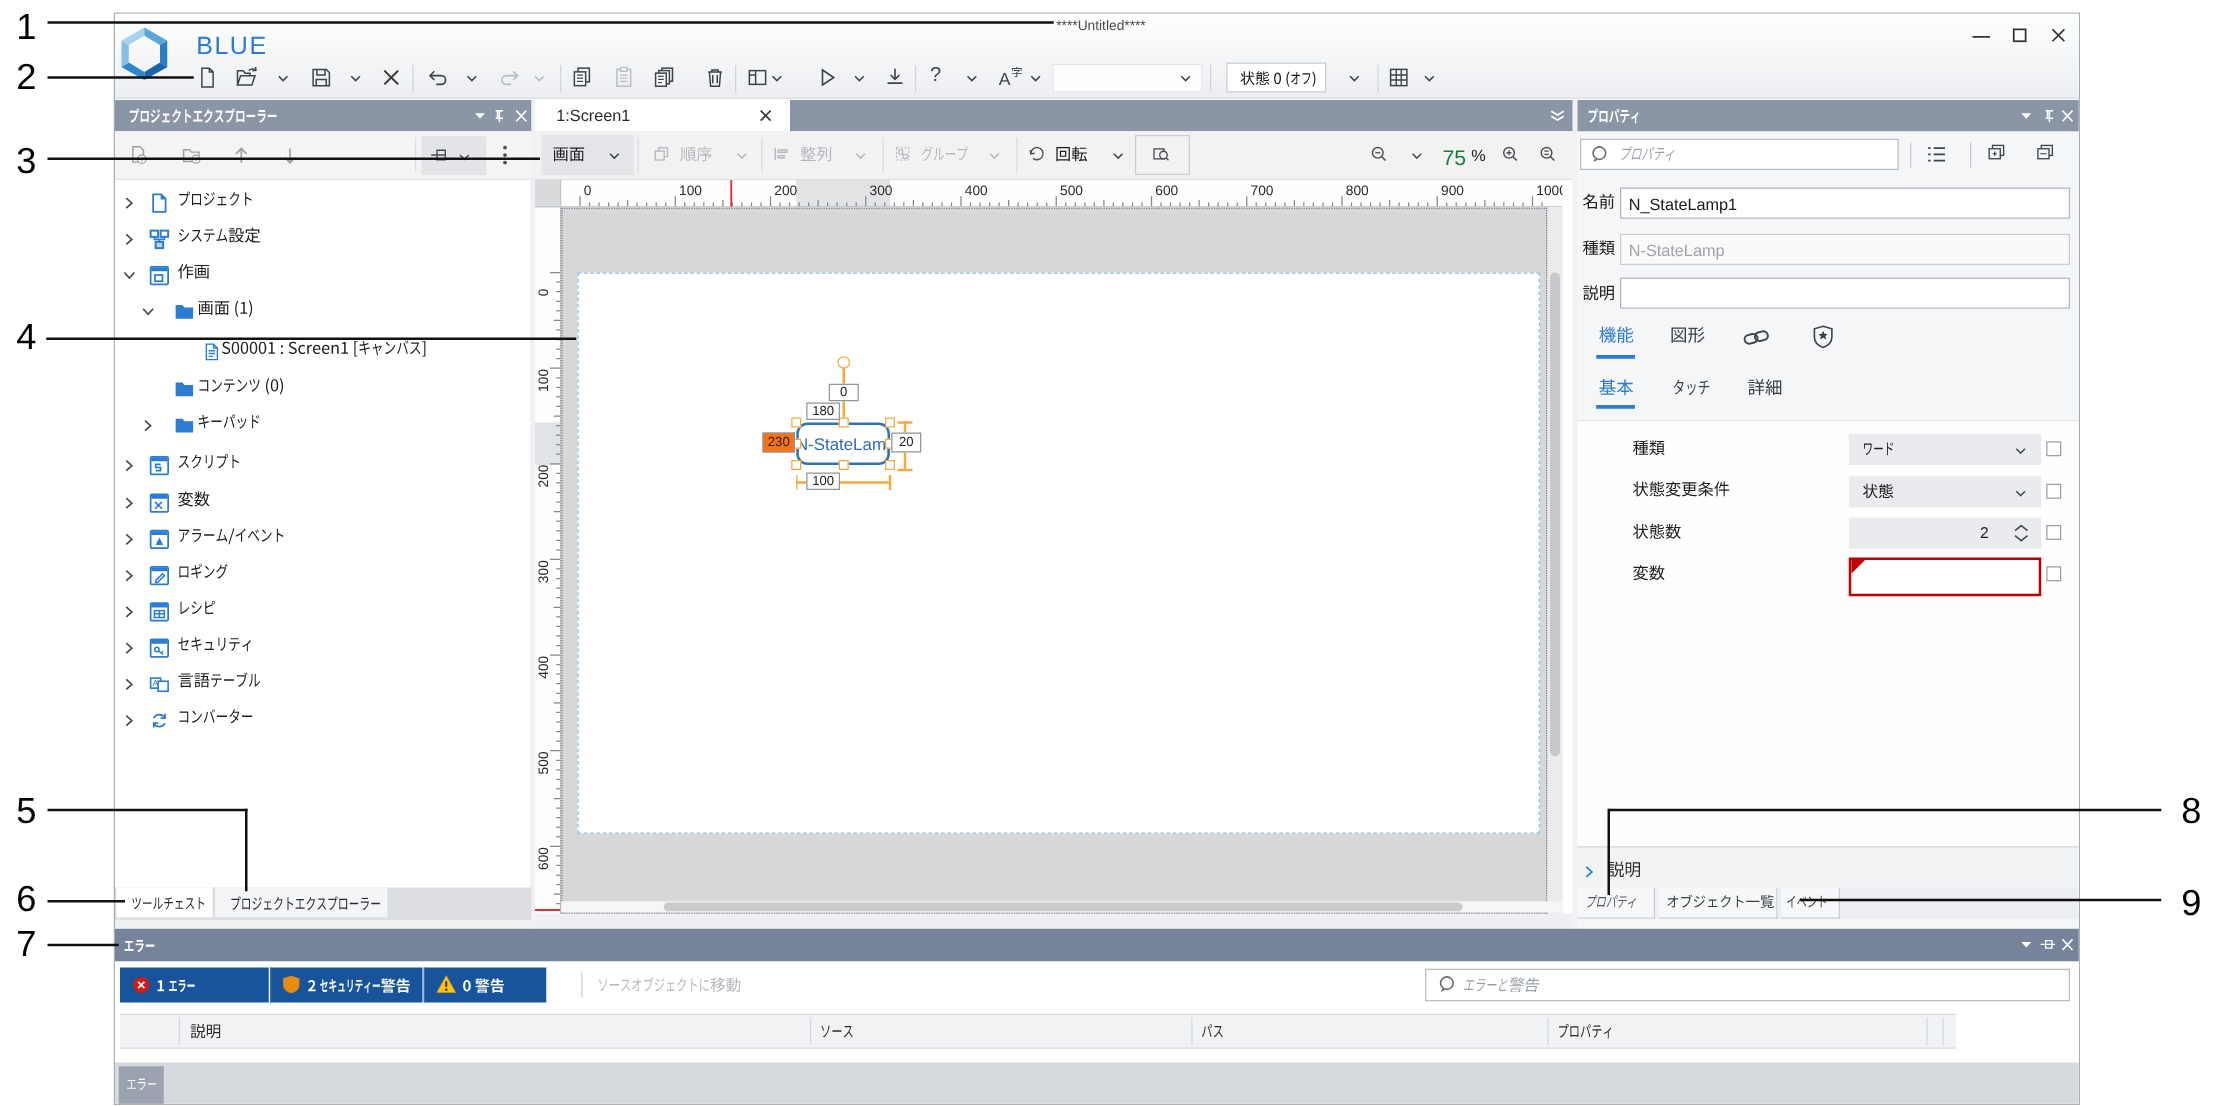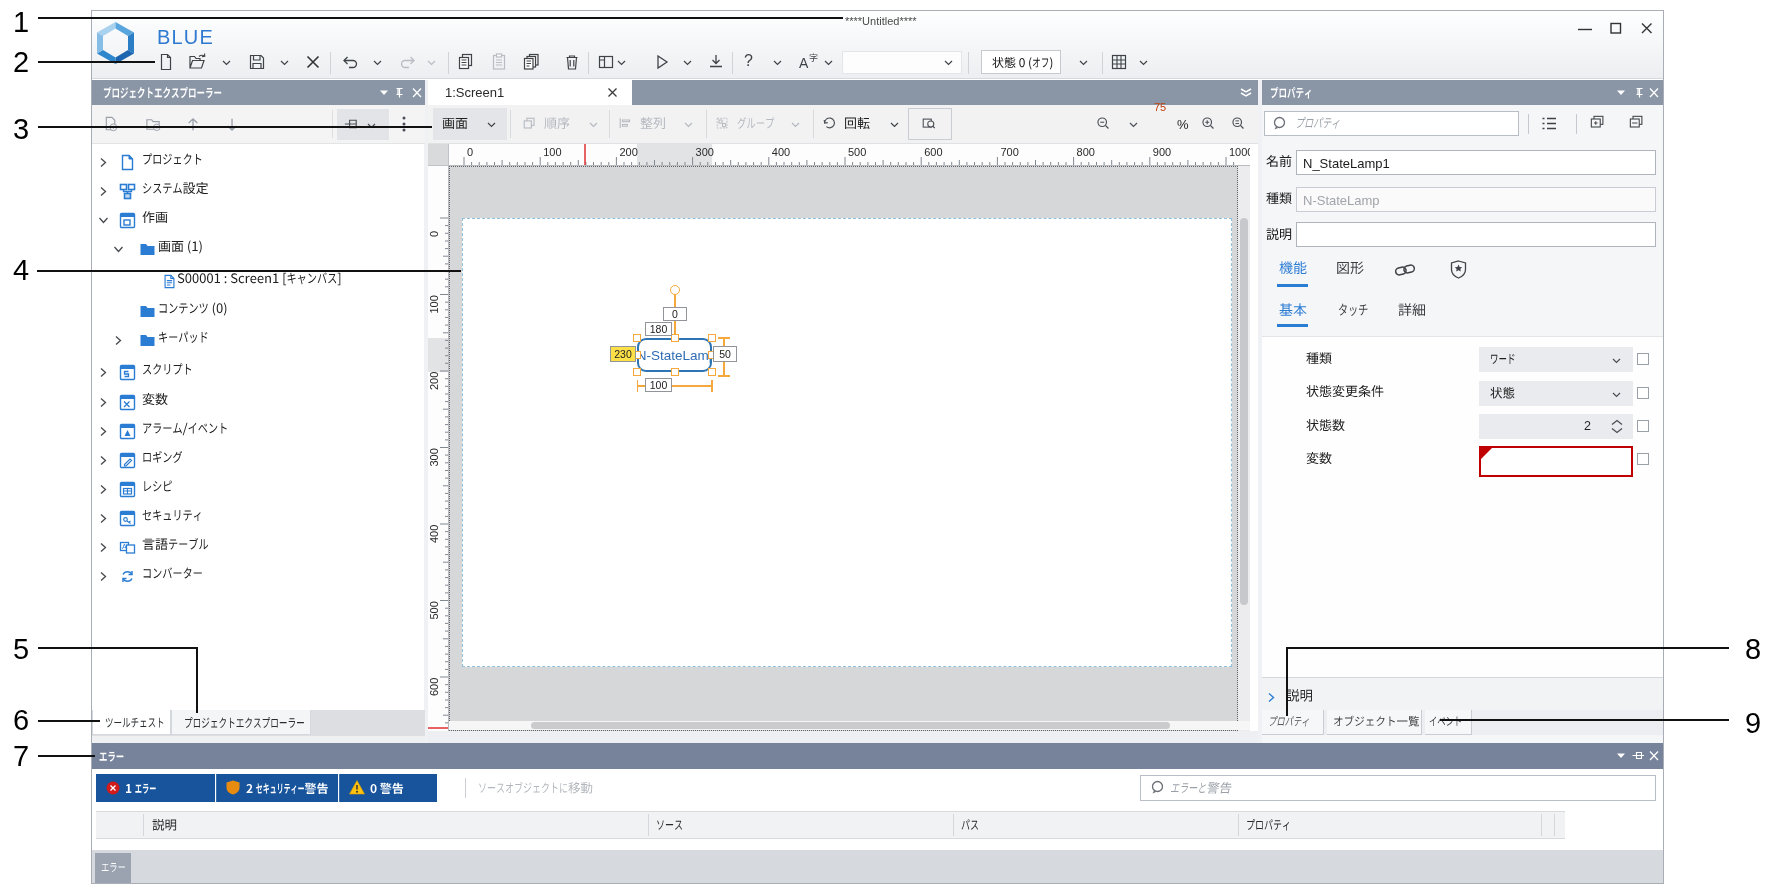--- a/index.html
+++ b/index.html
@@ -404,21 +404,21 @@
     <path d="M13.3 11.5 L15.5 13.7" stroke="#4a4e54" stroke-width="1.3"></path>
   </svg>
 <svg class="abs" style="left:1096px;top:116px" width="16" height="16" viewBox="0 0 18 18">
     <circle cx="7" cy="7" r="4.8" stroke="#4a4e54" stroke-width="1.3" fill="none"></circle>
     <path d="M10.6 10.6 L14 14" stroke="#4a4e54" stroke-width="1.4"></path>
     <path d="M4.8 7 h4.4" stroke="#4a4e54" stroke-width="1.2"></path>
   </svg>
 <svg class="abs" style="left:1129px;top:120px" width="9" height="9" viewBox="0 0 9 9">
     <path d="M1 3 L4.5 6.5 L8 3" stroke="#4a4e54" stroke-width="1.2" fill="none"></path>
   </svg>
-<div class="abs" style="left:1154px;top:101px;font-size:11px;color:#c2410c;">75</div>
+<div class="abs" style="left:1154px;top:117px;font-size:17px;color:#15803d;">75</div>
 <div class="abs" style="left:1177px;top:117px;font-size:13px;color:#1f1f1f;">%</div>
 <svg class="abs" style="left:1201px;top:116px" width="16" height="16" viewBox="0 0 18 18">
     <circle cx="7" cy="7" r="4.8" stroke="#4a4e54" stroke-width="1.3" fill="none"></circle>
     <path d="M10.6 10.6 L14 14" stroke="#4a4e54" stroke-width="1.4"></path>
     <path d="M4.8 7 h4.4 M7 4.8 v4.4" stroke="#4a4e54" stroke-width="1.2"></path>
   </svg>
 <svg class="abs" style="left:1231px;top:116px" width="16" height="16" viewBox="0 0 18 18">
     <circle cx="7" cy="7" r="4.8" stroke="#4a4e54" stroke-width="1.3" fill="none"></circle>
     <path d="M10.6 10.6 L14 14" stroke="#4a4e54" stroke-width="1.4"></path>
     <path d="M5 5.5 h4 M5 8.5 h4" stroke="#4a4e54" stroke-width="1.1"></path>
@@ -643,22 +643,22 @@
 <div class="abs" style="left:633px;top:334px;width:8px;height:8px;background:#fff;border:1.5px solid #f5a93c;"></div>
 <div class="abs" style="left:633px;top:368px;width:8px;height:8px;background:#fff;border:1.5px solid #f5a93c;"></div>
 <div class="abs" style="left:671px;top:334px;width:8px;height:8px;background:#fff;border:1.5px solid #f5a93c;"></div>
 <div class="abs" style="left:671px;top:368px;width:8px;height:8px;background:#fff;border:1.5px solid #f5a93c;"></div>
 <div class="abs" style="left:708px;top:334px;width:8px;height:8px;background:#fff;border:1.5px solid #f5a93c;"></div>
 <div class="abs" style="left:708px;top:368px;width:8px;height:8px;background:#fff;border:1.5px solid #f5a93c;"></div>
 <div class="abs" style="left:633px;top:351px;width:8px;height:8px;background:#fff;border:1.5px solid #f5a93c;"></div>
 <div class="abs" style="left:708px;top:351px;width:8px;height:8px;background:#fff;border:1.5px solid #f5a93c;"></div>
 <div class="abs" style="left:663px;top:307px;width:24px;height:14px;background:#fff;border:1px solid #919499;font-size:10.5px;color:#222;text-align:center;line-height:13px;">0</div>
 <div class="abs" style="left:645px;top:322px;width:27px;height:14px;background:#fff;border:1px solid #919499;font-size:10.5px;color:#222;text-align:center;line-height:13px;">180</div>
-<div class="abs" style="left:610px;top:346px;width:26px;height:16px;background:#fde047;border:1px solid #919499;font-size:10.5px;color:#222;text-align:center;line-height:15px;">230</div>
-<div class="abs" style="left:713px;top:346px;width:24px;height:16px;background:#fff;border:1px solid #919499;font-size:10.5px;color:#222;text-align:center;line-height:15px;">50</div>
+<div class="abs" style="left:610px;top:346px;width:26px;height:16px;background:#f97316;border:1px solid #919499;font-size:10.5px;color:#222;text-align:center;line-height:15px;">230</div>
+<div class="abs" style="left:713px;top:346px;width:24px;height:16px;background:#fff;border:1px solid #919499;font-size:10.5px;color:#222;text-align:center;line-height:15px;">20</div>
 <div class="abs" style="left:645px;top:378px;width:27px;height:14px;background:#fff;border:1px solid #919499;font-size:10.5px;color:#222;text-align:center;line-height:13px;">100</div>
 <div class="abs" style="left:428px;top:731px;width:830px;height:12px;background:#edeff2;"></div>
 <div class="abs" style="left:1262px;top:80px;width:401px;height:663px;background:#f5f6f8;"></div>
 <div class="abs hdr" style="left:1262px;top:80px;width:401px;height:25px;"></div>
 <svg style="position:absolute;left:1270px;top:84.5px;overflow:visible;" width="44" height="16" viewBox="0 -12.5 44 16">
     <path fill="#ffffff" d="M6.8 -9.2Q6.8 -8.9 7.0 -8.7Q7.1 -8.5 7.3 -8.5Q7.5 -8.5 7.7 -8.7Q7.8 -8.9 7.8 -9.2Q7.8 -9.5 7.7 -9.7Q7.5 -9.9 7.3 -9.9Q7.1 -9.9 7.0 -9.7Q6.8 -9.5 6.8 -9.2ZM6.3 -9.2Q6.3 -9.6 6.4 -9.9Q6.6 -10.3 6.8 -10.5Q7.0 -10.7 7.3 -10.7Q7.6 -10.7 7.8 -10.5Q8.1 -10.3 8.2 -9.9Q8.3 -9.6 8.3 -9.2Q8.3 -8.8 8.2 -8.4Q8.1 -8.1 7.8 -7.9Q7.6 -7.7 7.3 -7.7Q7.0 -7.7 6.8 -7.9Q6.6 -8.1 6.4 -8.4Q6.3 -8.8 6.3 -9.2ZM7.3 -8.2Q7.3 -8.0 7.2 -7.8Q7.2 -7.5 7.1 -7.3Q7.1 -6.9 7.0 -6.3Q6.9 -5.7 6.7 -5.1Q6.6 -4.5 6.3 -3.9Q6.1 -3.3 5.9 -2.8Q5.5 -2.0 5.0 -1.4Q4.5 -0.7 3.8 -0.2Q3.2 0.3 2.5 0.7L1.5 -0.8Q2.4 -1.1 3.0 -1.5Q3.6 -2.0 4.1 -2.5Q4.5 -3.1 4.9 -3.7Q5.1 -4.3 5.3 -4.9Q5.5 -5.5 5.7 -6.1Q5.8 -6.7 5.9 -7.3Q5.7 -7.3 5.4 -7.3Q5.1 -7.3 4.7 -7.3Q4.4 -7.3 3.9 -7.3Q3.5 -7.3 3.1 -7.3Q2.7 -7.3 2.4 -7.3Q2.1 -7.3 1.9 -7.3Q1.6 -7.3 1.3 -7.2Q1.1 -7.2 0.9 -7.2V-9.0Q1.0 -9.0 1.2 -8.9Q1.4 -8.9 1.6 -8.9Q1.8 -8.9 1.9 -8.9Q2.0 -8.9 2.3 -8.9Q2.5 -8.9 2.9 -8.9Q3.2 -8.9 3.6 -8.9Q3.9 -8.9 4.3 -8.9Q4.6 -8.9 5.0 -8.9Q5.3 -8.9 5.5 -8.9Q5.7 -8.9 5.8 -8.9Q6.0 -8.9 6.1 -8.9Q6.3 -8.9 6.5 -9.0Z M9.6 -8.9Q9.8 -8.8 10.1 -8.8Q10.3 -8.8 10.5 -8.8Q10.6 -8.8 10.9 -8.8Q11.2 -8.8 11.6 -8.8Q11.9 -8.8 12.4 -8.8Q12.8 -8.8 13.2 -8.8Q13.7 -8.8 14.1 -8.8Q14.4 -8.8 14.7 -8.8Q15.0 -8.8 15.1 -8.8Q15.3 -8.8 15.5 -8.8Q15.8 -8.8 16.0 -8.9Q16.0 -8.6 16.0 -8.3Q16.0 -7.9 16.0 -7.7Q16.0 -7.5 16.0 -7.1Q16.0 -6.7 16.0 -6.2Q16.0 -5.7 16.0 -5.2Q16.0 -4.6 16.0 -4.0Q16.0 -3.4 16.0 -2.9Q16.0 -2.4 16.0 -2.1Q16.0 -1.7 16.0 -1.5Q16.0 -1.3 16.0 -1.1Q16.0 -0.8 16.0 -0.5Q16.0 -0.2 16.0 -0.0Q16.0 0.2 16.0 0.2H14.8Q14.8 0.2 14.8 -0.1Q14.8 -0.4 14.8 -0.8Q14.8 -1.2 14.8 -1.5Q14.8 -1.7 14.8 -2.0Q14.8 -2.4 14.8 -3.0Q14.8 -3.5 14.8 -4.1Q14.8 -4.7 14.8 -5.2Q14.8 -5.8 14.8 -6.2Q14.8 -6.7 14.8 -7.0Q14.8 -7.2 14.8 -7.2H10.7Q10.7 -7.2 10.7 -7.0Q10.7 -6.7 10.7 -6.2Q10.7 -5.8 10.7 -5.2Q10.7 -4.7 10.7 -4.1Q10.7 -3.5 10.7 -3.0Q10.7 -2.4 10.7 -2.0Q10.7 -1.7 10.7 -1.5Q10.7 -1.3 10.7 -1.0Q10.7 -0.7 10.7 -0.4Q10.7 -0.2 10.7 0.0Q10.7 0.2 10.7 0.2H9.6Q9.6 0.2 9.6 0.0Q9.6 -0.2 9.6 -0.5Q9.6 -0.7 9.6 -1.0Q9.6 -1.3 9.6 -1.5Q9.6 -1.7 9.6 -2.1Q9.6 -2.4 9.6 -3.0Q9.6 -3.5 9.6 -4.0Q9.6 -4.6 9.6 -5.2Q9.6 -5.8 9.6 -6.3Q9.6 -6.8 9.6 -7.1Q9.6 -7.5 9.6 -7.7Q9.6 -7.9 9.6 -8.3Q9.6 -8.6 9.6 -8.9ZM15.3 -2.1V-0.5H10.1V-2.1Z M23.8 -9.0Q23.8 -8.7 24.0 -8.5Q24.1 -8.3 24.3 -8.3Q24.5 -8.3 24.6 -8.5Q24.8 -8.7 24.8 -9.0Q24.8 -9.3 24.6 -9.5Q24.5 -9.7 24.3 -9.7Q24.1 -9.7 24.0 -9.5Q23.8 -9.3 23.8 -9.0ZM23.3 -9.0Q23.3 -9.4 23.4 -9.7Q23.6 -10.1 23.8 -10.3Q24.0 -10.5 24.3 -10.5Q24.6 -10.5 24.8 -10.3Q25.0 -10.1 25.2 -9.7Q25.3 -9.4 25.3 -9.0Q25.3 -8.6 25.2 -8.2Q25.0 -7.9 24.8 -7.7Q24.6 -7.5 24.3 -7.5Q24.0 -7.5 23.8 -7.7Q23.6 -7.9 23.4 -8.2Q23.3 -8.6 23.3 -9.0ZM18.6 -3.9Q18.8 -4.4 18.9 -5.0Q19.0 -5.6 19.1 -6.2Q19.2 -6.8 19.3 -7.4Q19.4 -8.0 19.4 -8.6L20.7 -8.3Q20.6 -8.1 20.6 -7.9Q20.6 -7.6 20.5 -7.4Q20.5 -7.2 20.5 -7.0Q20.4 -6.7 20.4 -6.2Q20.3 -5.8 20.2 -5.2Q20.1 -4.7 20.0 -4.2Q19.9 -3.7 19.8 -3.2Q19.6 -2.7 19.4 -2.0Q19.2 -1.4 19.0 -0.8Q18.7 -0.2 18.5 0.3L17.3 -0.4Q17.7 -1.2 18.1 -2.1Q18.4 -3.1 18.6 -3.9ZM22.8 -4.2Q22.7 -4.7 22.6 -5.2Q22.4 -5.8 22.2 -6.3Q22.1 -6.9 21.9 -7.4Q21.7 -7.9 21.6 -8.3L22.7 -8.8Q22.9 -8.4 23.0 -7.9Q23.2 -7.4 23.4 -6.8Q23.5 -6.3 23.7 -5.7Q23.9 -5.2 24.0 -4.7Q24.1 -4.3 24.2 -3.7Q24.4 -3.2 24.5 -2.6Q24.6 -2.0 24.8 -1.4Q24.9 -0.8 25.0 -0.3L23.7 0.3Q23.6 -0.5 23.5 -1.2Q23.3 -2.0 23.2 -2.7Q23.0 -3.5 22.8 -4.2Z M27.2 -9.6Q27.4 -9.5 27.7 -9.5Q27.9 -9.5 28.1 -9.5Q28.3 -9.5 28.6 -9.5Q29.0 -9.5 29.4 -9.5Q29.8 -9.5 30.3 -9.5Q30.7 -9.5 31.0 -9.5Q31.4 -9.5 31.5 -9.5Q31.8 -9.5 32.0 -9.5Q32.2 -9.5 32.5 -9.6V-8.0Q32.2 -8.0 32.0 -8.0Q31.8 -8.0 31.5 -8.0Q31.4 -8.0 31.0 -8.0Q30.7 -8.0 30.3 -8.0Q29.8 -8.0 29.4 -8.0Q29.0 -8.0 28.6 -8.0Q28.3 -8.0 28.1 -8.0Q27.9 -8.0 27.7 -8.0Q27.4 -8.0 27.2 -8.0ZM26.2 -6.4Q26.4 -6.4 26.6 -6.3Q26.8 -6.3 27.0 -6.3Q27.1 -6.3 27.5 -6.3Q27.8 -6.3 28.3 -6.3Q28.7 -6.3 29.3 -6.3Q29.8 -6.3 30.4 -6.3Q30.9 -6.3 31.4 -6.3Q31.8 -6.3 32.2 -6.3Q32.5 -6.3 32.6 -6.3Q32.7 -6.3 33.0 -6.3Q33.2 -6.4 33.4 -6.4V-4.8Q33.2 -4.8 33.0 -4.8Q32.8 -4.8 32.6 -4.8Q32.5 -4.8 32.2 -4.8Q31.8 -4.8 31.4 -4.8Q30.9 -4.8 30.4 -4.8Q29.8 -4.8 29.3 -4.8Q28.7 -4.8 28.3 -4.8Q27.8 -4.8 27.5 -4.8Q27.1 -4.8 27.0 -4.8Q26.9 -4.8 26.6 -4.8Q26.4 -4.8 26.2 -4.8ZM30.6 -5.5Q30.6 -4.3 30.4 -3.3Q30.3 -2.4 30.0 -1.6Q29.9 -1.2 29.6 -0.7Q29.4 -0.3 29.0 0.1Q28.7 0.5 28.3 0.8L27.3 -0.2Q27.8 -0.5 28.2 -1.0Q28.6 -1.5 28.8 -2.0Q29.2 -2.8 29.3 -3.6Q29.4 -4.5 29.4 -5.5Z M34.9 -3.6Q35.5 -3.7 36.0 -4.0Q36.6 -4.4 37.1 -4.7Q37.6 -5.1 38.0 -5.4Q38.4 -5.7 38.8 -6.2Q39.2 -6.7 39.5 -7.1Q39.9 -7.6 40.1 -8.0L40.9 -6.8Q40.7 -6.4 40.3 -5.9Q39.9 -5.4 39.4 -4.9Q38.9 -4.4 38.5 -4.0Q38.2 -3.8 37.8 -3.5Q37.4 -3.2 37.0 -3.0Q36.6 -2.7 36.2 -2.5Q35.8 -2.3 35.4 -2.1ZM37.9 -4.4 39.0 -4.7V-0.2Q39.0 -0.0 39.0 0.2Q39.0 0.5 39.0 0.7Q39.0 1.0 39.1 1.1H37.8Q37.8 1.0 37.8 0.7Q37.8 0.5 37.8 0.2Q37.9 -0.0 37.9 -0.2Z"></path>
   </svg>
 <svg class="abs" style="left:1616px;top:87px" width="44" height="12" viewBox="0 0 44 12">
 <path d="M1 3.5 L5 8 L9 3.5 Z" fill="#fff"></path>
 <path d="M23.5 1.5 v6 M20.5 7.5 h6 M20.5 1.5 h6 M22 1.5 v6 M23.5 7.5 v3" stroke="#fff" stroke-width="1.2" fill="none"></path>

